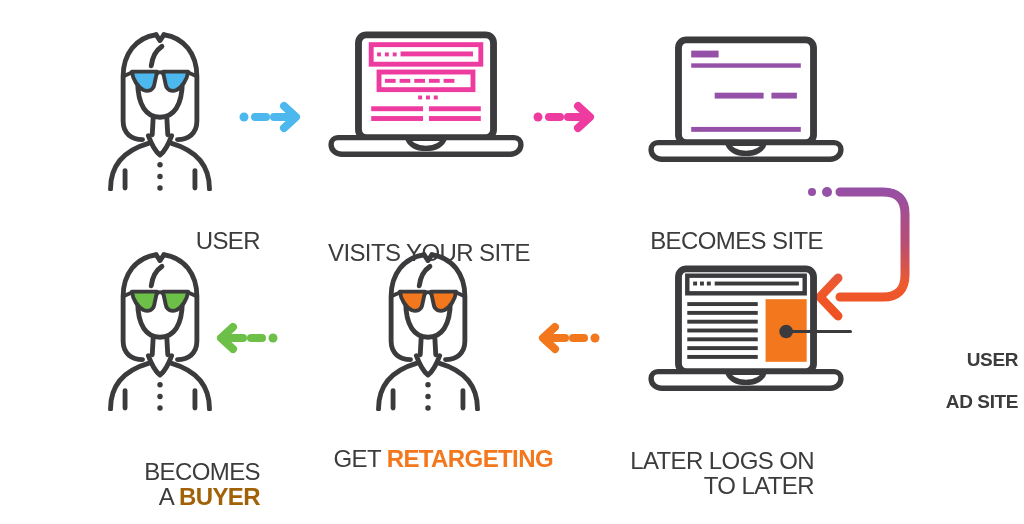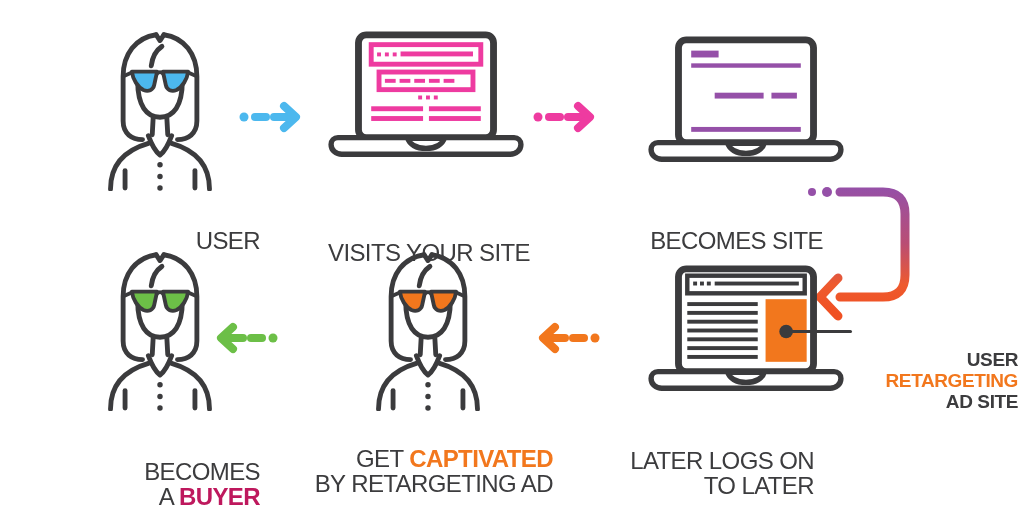--- a/index.html
+++ b/index.html
@@ -9,21 +9,21 @@
   }
   .abs { position:absolute; }
   .lbl {
     position:absolute; text-align:right; color:#3c3c3e;
     font-size:24px; font-weight:500; letter-spacing:-0.6px; line-height:25px;
     white-space:nowrap;
     margin-top:48px;
   }
   .lbl-sm { font-size:19px; line-height:21px; font-weight:600; letter-spacing:-0.4px; }
   .hl-orange { color:#f2771d; font-weight:700; }
-  .hl-green  { color:#be185d; font-weight:700; }
+  .hl-green  { color:#a16207; font-weight:700; }
   .flip { transform:scaleX(-1); }
   .pointer-line { position:absolute; height:3px; background:#3b3b3d; border-radius:2px; }
   svg { display:block; }
 </style>
 </head>
 <body>
 
 <div class="stage">
 
   <svg class="abs" style="left:92px;top:26px" width="136" height="165" viewBox="0 0 140 170">
@@ -202,22 +202,21 @@
         <path d="M41 48 L34 51"></path>
         <path d="M99 48 L106 51"></path>
     </g>
     <g fill="#3b3b3d">
       <circle cx="70" cy="143" r="2.8"></circle>
         <circle cx="70" cy="155" r="2.8"></circle>
         <circle cx="70" cy="167" r="2.8"></circle>
     </g>
   </svg>
   <div class="lbl" style="left:303px;top:398px;width:250px">
-    <span>GET </span><span class="hl-orange">CAPTIVATED</span><br>
-    <span>BY RETARGETING AD</span>
+    <span>GET </span><span class="hl-orange">RETARGETING</span><br>
   </div>
 
   <svg class="abs flip" style="left:535px;top:318px" width="66" height="40" viewBox="0 0 66 40">
     <circle cx="6" cy="20" r="4.5" fill="#f2771d"></circle>
     <g fill="none" stroke-width="8" stroke-linecap="round" stroke-linejoin="round" stroke="#f2771d">
       <path d="M17 20 L28 20"></path>
         <path d="M36 20 L54 20"></path>
         <path d="M46 9 L58 20 L46 31"></path>
     </g>
   </svg>
@@ -244,17 +243,17 @@
   </svg>
   <div class="lbl" style="left:614px;top:400px;width:200px">
     <span>LATER LOGS ON</span><br>
     <span>TO LATER</span><br>
   </div>
 
   <div class="pointer-line" style="left:786px;top:330px;width:66px"></div>
 
   <div class="lbl lbl-sm" style="left:848px;top:301px;width:170px">
     <span>USER</span><br>
-    <span class="hl-orange">RETARGETING</span><br>
+    <br>
     <span>AD SITE</span>
   </div>
 
 </div>
 
 </body></html>

